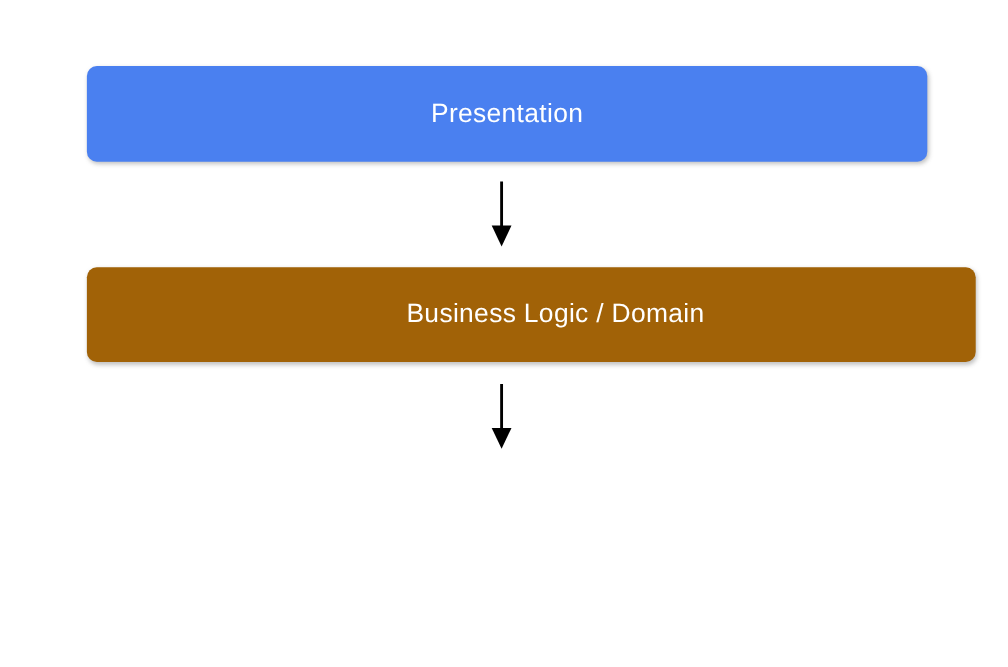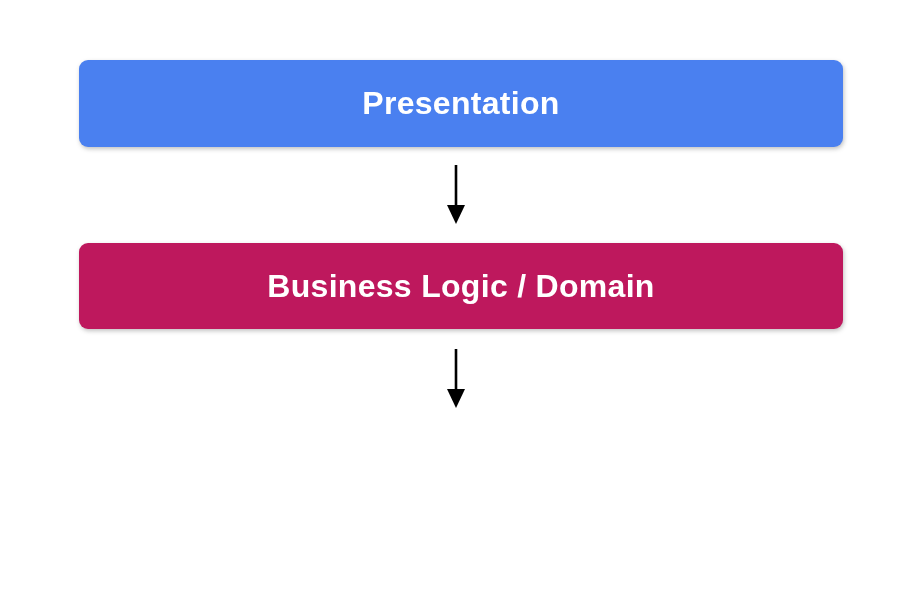--- a/index.html
+++ b/index.html
@@ -19,22 +19,22 @@
     position: absolute;
     width: 764px;
     display: flex;
     align-items: center;
     justify-content: center;
     border-radius: 9px;
     box-shadow: 1px 2px 4px rgba(120,120,120,0.45);
   }
   .layer-label {
     color: #ffffff;
-    font-size: 32px;
-    font-weight: 700;
+    font-size: 24px;
+    font-weight: 400;
     letter-spacing: 0.3px;
     white-space: nowrap;
   }
   #layer-0 { left: 79px; top: 60px;  height: 87px; }
   #layer-1 { left: 79px; top: 243px; height: 86px; }
   #layer-2 { left: 73px; top: 424px; height: 89px; }
   .arrow {
     position: absolute;
     width: 24px;
     height: 62px;
@@ -52,21 +52,21 @@
     <span class="layer-label">Presentation</span>
   </div>
 
   <div class="arrow" id="arrow-0" style="color: rgb(0, 0, 0);">
     <svg viewBox="0 0 24 62" aria-hidden="true">
       <line x1="12" y1="2" x2="12" y2="45" stroke="currentColor" stroke-width="2.6"></line>
       <polygon points="3,42 21,42 12,61" fill="currentColor"></polygon>
     </svg>
   </div>
 
-  <div class="layer-box" id="layer-1" style="background-color: #be185d;">
+  <div class="layer-box" id="layer-1" style="background-color: #a16207; padding-left: 44px;">
     <span class="layer-label">Business Logic / Domain</span>
   </div>
 
   <div class="arrow" id="arrow-1" style="color: rgb(0, 0, 0);">
     <svg viewBox="0 0 24 62" aria-hidden="true">
       <line x1="12" y1="2" x2="12" y2="45" stroke="currentColor" stroke-width="2.6"></line>
       <polygon points="3,42 21,42 12,61" fill="currentColor"></polygon>
     </svg>
   </div>
 

